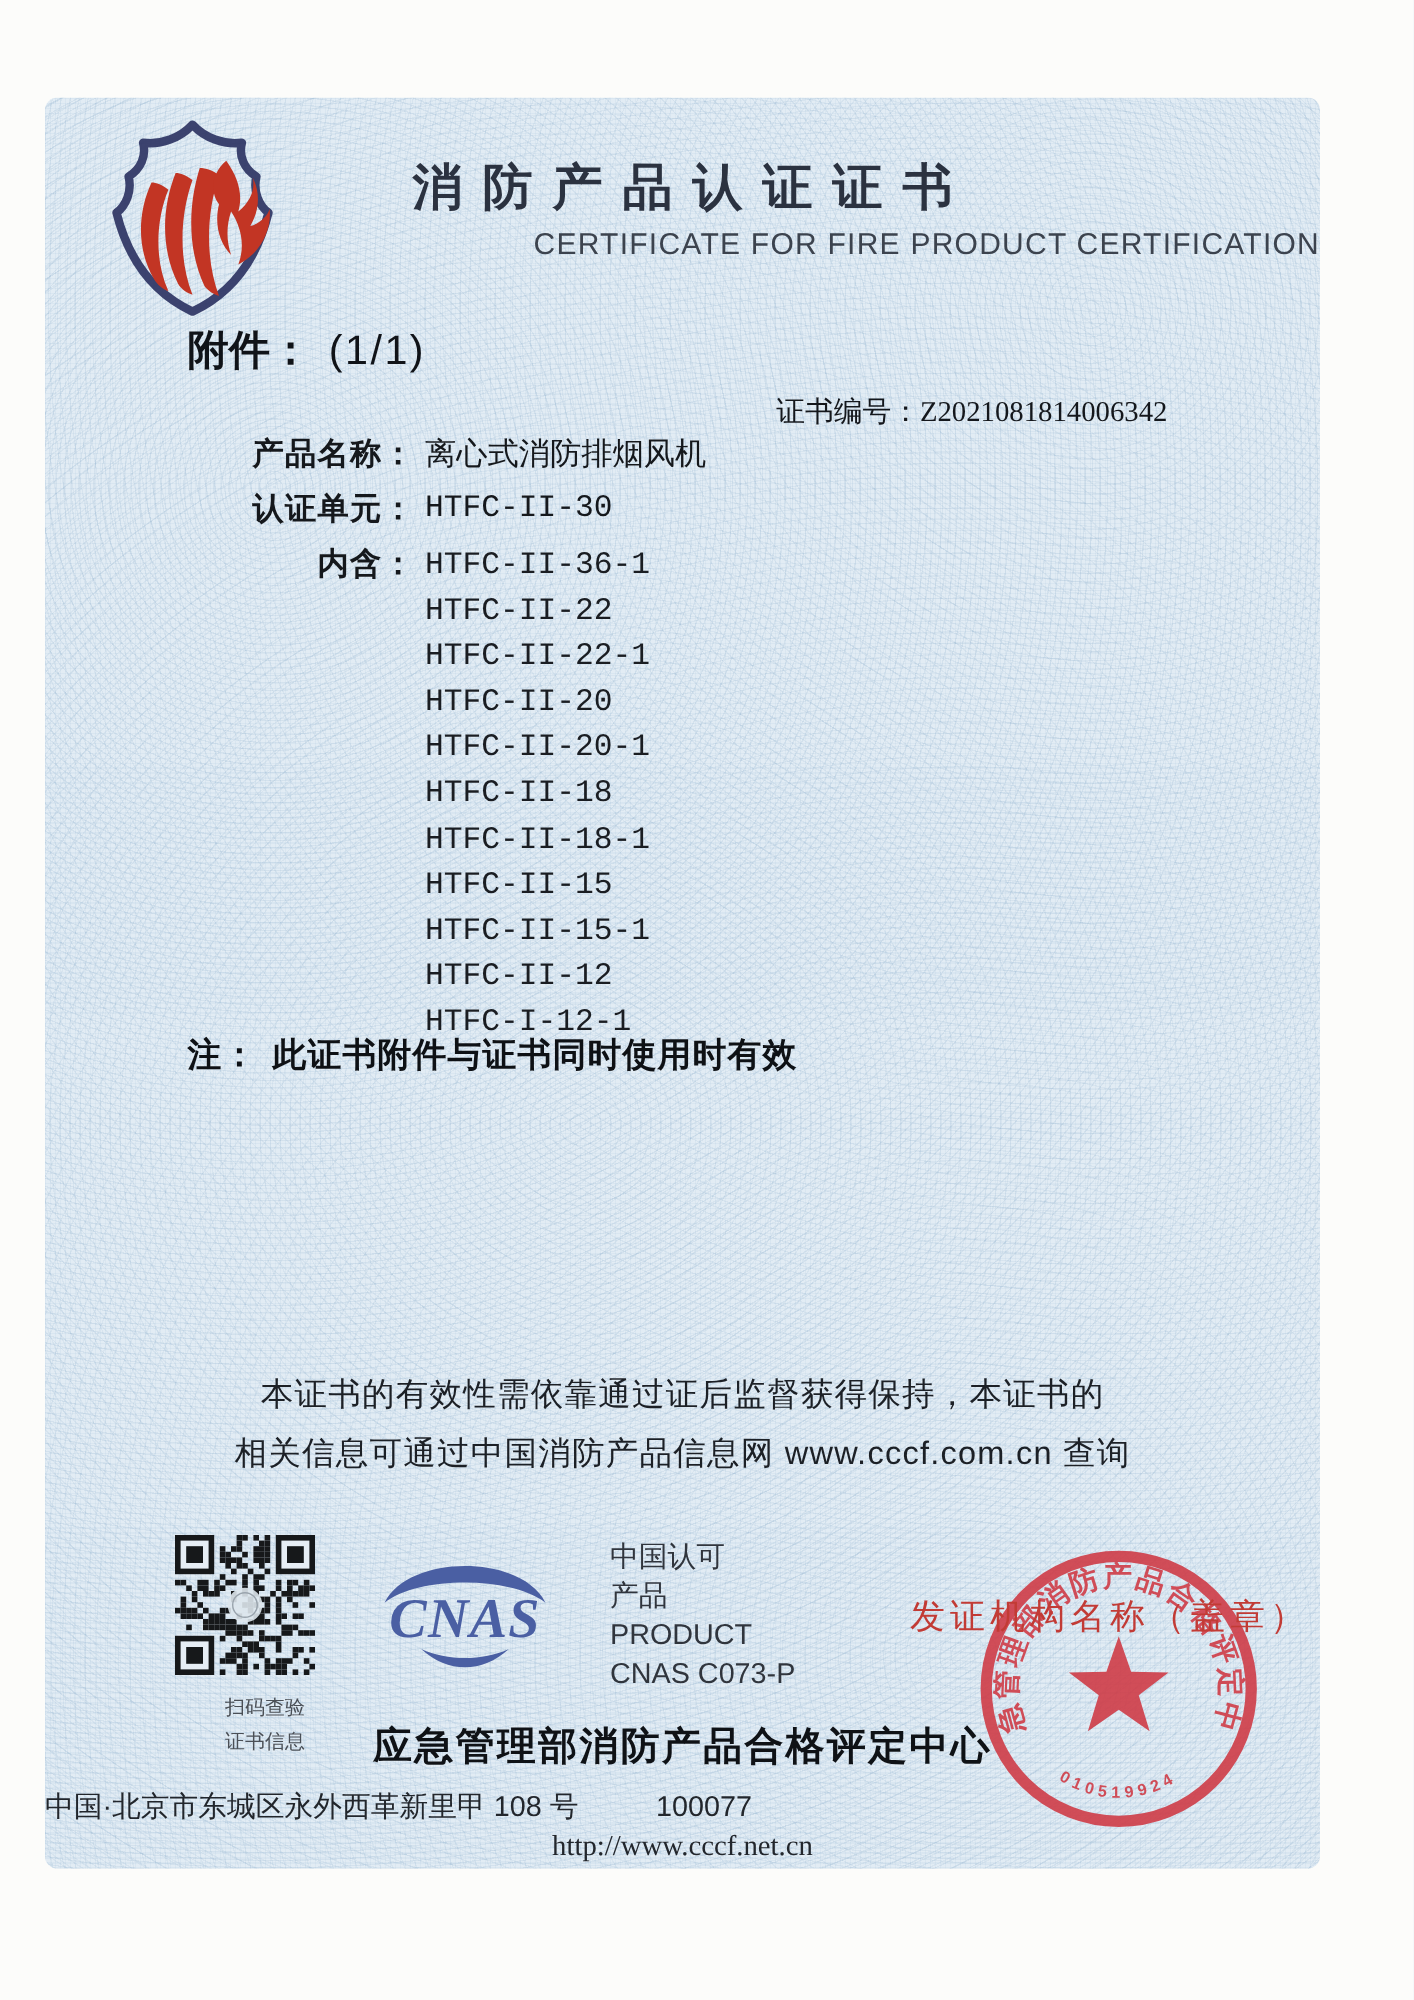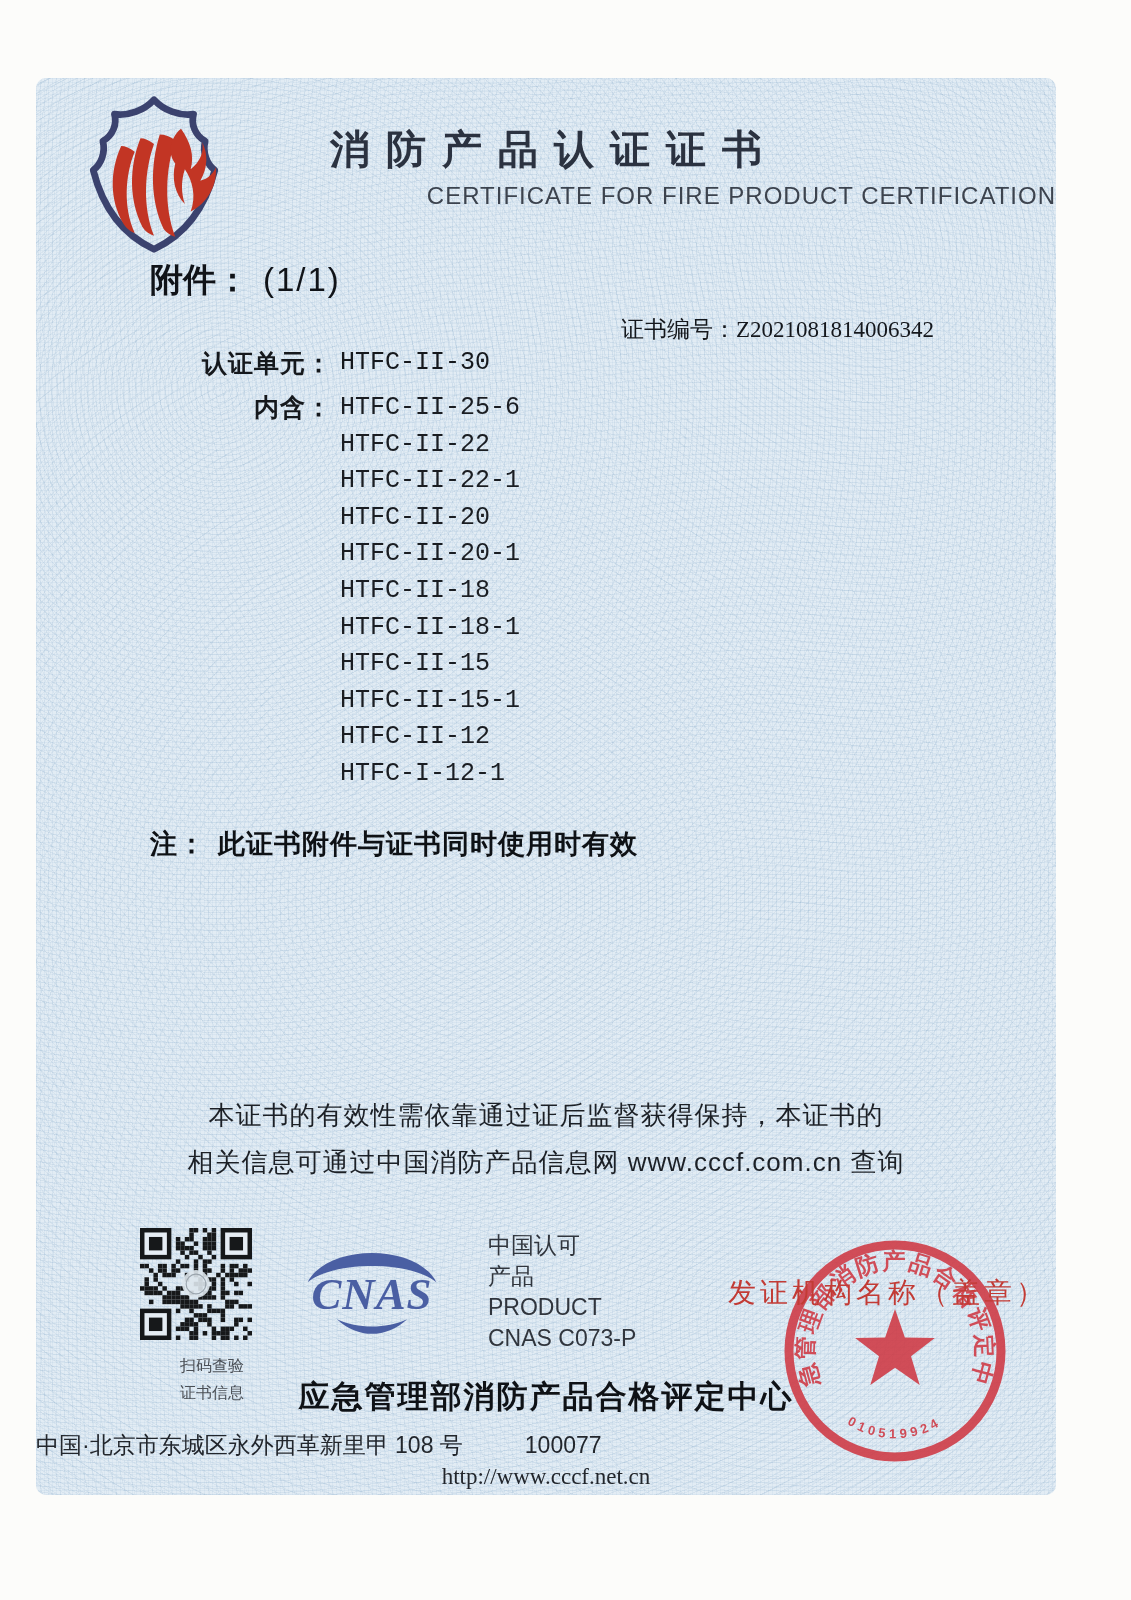--- a/index.html
+++ b/index.html
@@ -107,27 +107,31 @@
   <div class="attachment">
     <span>附件：</span><span class="pg">(1/1)</span>
   </div>
 
   <div class="cert-no">
     <span>证书编号：</span><span>Z2021081814006342</span>
   </div>
 
   <div class="fields">
     <div class="frow">
+      <span class="flabel">产品名称：</span>
+      <span class="fvalue">离心式消防排烟风机</span>
+    </div>
+    <div class="frow">
       <span class="flabel">认证单元：</span>
       <span class="fvalue mono">HTFC-II-30</span>
     </div>
     <div class="frow">
       <span class="flabel">内含：</span>
       <ul class="model-list" style="margin-left:8px;">
-          <li>HTFC-II-25-6</li>
+          <li>HTFC-II-36-1</li>
           <li>HTFC-II-22</li>
           <li>HTFC-II-22-1</li>
           <li>HTFC-II-20</li>
           <li>HTFC-II-20-1</li>
           <li>HTFC-II-18</li>
           <li>HTFC-II-18-1</li>
           <li>HTFC-II-15</li>
           <li>HTFC-II-15-1</li>
           <li>HTFC-II-12</li>
           <li>HTFC-I-12-1</li>

